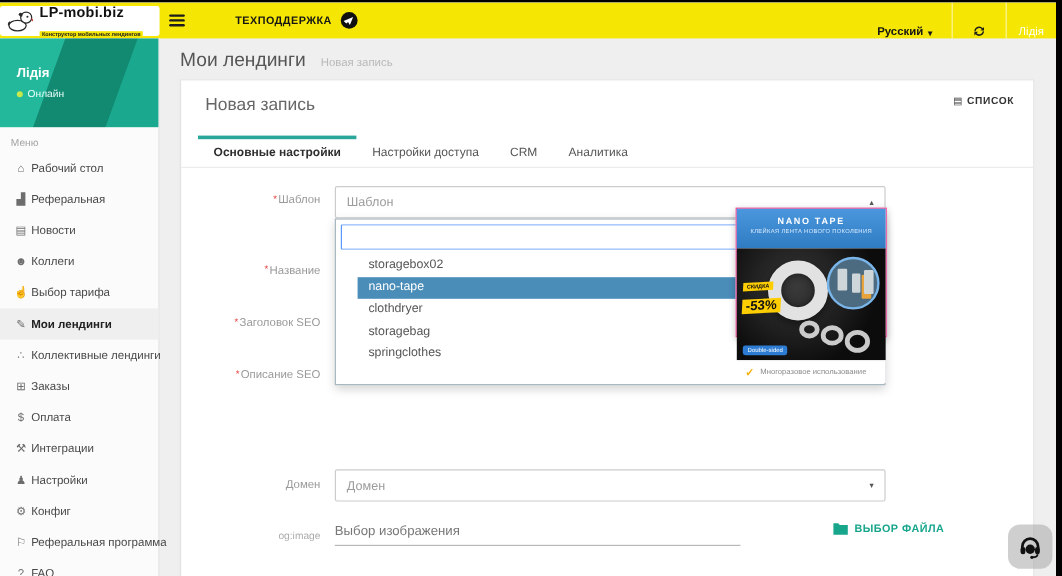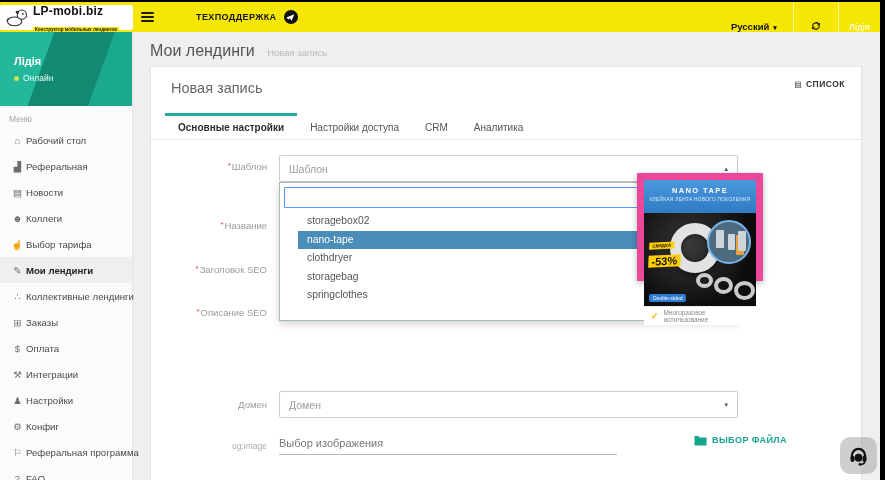--- a/index.html
+++ b/index.html
@@ -65,21 +65,21 @@
   .selbox .ph{font-size:10.5px;color:#9c9c9c;flex:1;}
   .selbox .caret{font-size:7px;color:#555;}
 
   .dd{position:absolute;left:128px;top:115px;width:459px;height:139px;background:#fff;border:1px solid #a9b7c1;box-shadow:0 3px 8px rgba(0,0,0,.18);z-index:4;overflow:hidden;}
   .dd-search{margin:4px;height:21px;border:1px solid #5897fb;border-radius:1px;display:flex;align-items:center;}
   .dd-input{border:none;outline:none;width:100%;height:100%;padding:0 4px;font-size:10.5px;color:#333;}
   .opt{height:18.6px;line-height:18.6px;padding:0 9px;font-size:10.3px;color:#555;cursor:pointer;margin-left:18px;}
   .opt.sel{background:var(--highlight-blue);color:#fff;}
 
   
-  .preview{position:absolute;left:462px;top:106px;width:126px;height:108px;background:#fff;border:7px solid #ec4899;box-shadow:0 2px 6px rgba(0,0,0,.28);z-index:6;margin-left:24px;}
+  .preview{position:absolute;left:462px;top:106px;width:126px;height:108px;background:#fff;border:1px solid #ec4899;box-shadow:0 2px 6px rgba(0,0,0,.28);z-index:6;}
   .pv-head{height:33px;background:linear-gradient(180deg,#4a97dd,#2f7cc2);text-align:center;color:#fff;}
   .pv-title{font-size:7.5px;font-weight:bold;letter-spacing:1.4px;padding-top:6px;}
   .pv-sub{font-size:4.8px;color:#d8ebff;letter-spacing:.3px;margin-top:2px;}
   .pv-img{position:relative;height:93px;background:radial-gradient(circle at 40% 35%,#3a3a3a,#0c0c0c 70%);overflow:hidden;}
   .tape{position:absolute;left:26px;top:10px;width:50px;height:50px;border-radius:50%;border:11px solid rgba(242,242,242,.92);box-shadow:inset 0 0 5px rgba(0,0,0,.45),0 3px 7px rgba(0,0,0,.5);}
   .ring{position:absolute;border:4px solid rgba(235,235,235,.85);border-radius:50%;}
   .r1{left:52px;top:60px;width:17px;height:15px;}
   .r2{left:70px;top:64px;width:19px;height:17px;}
   .r3{left:90px;top:68px;width:21px;height:19px;}
   .badge{position:absolute;left:5px;top:20px;transform:skew(-6deg) rotate(-3deg);}

